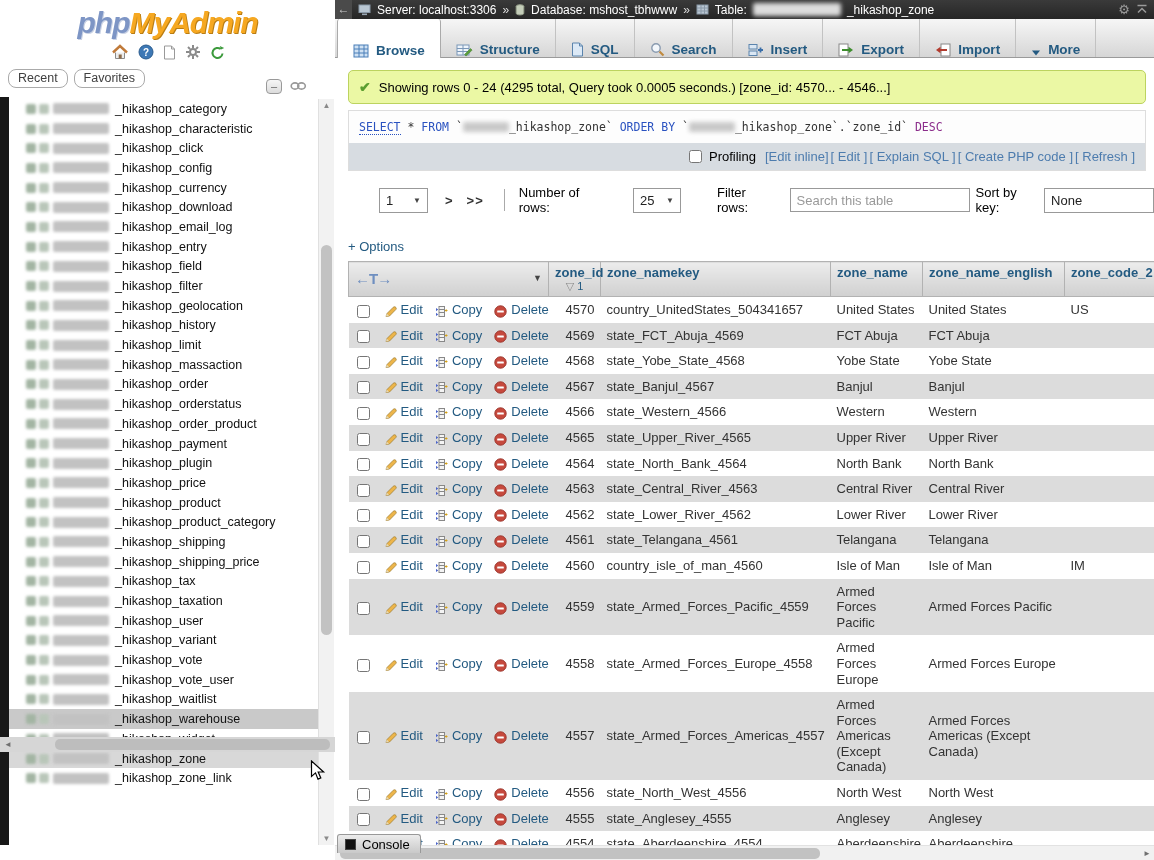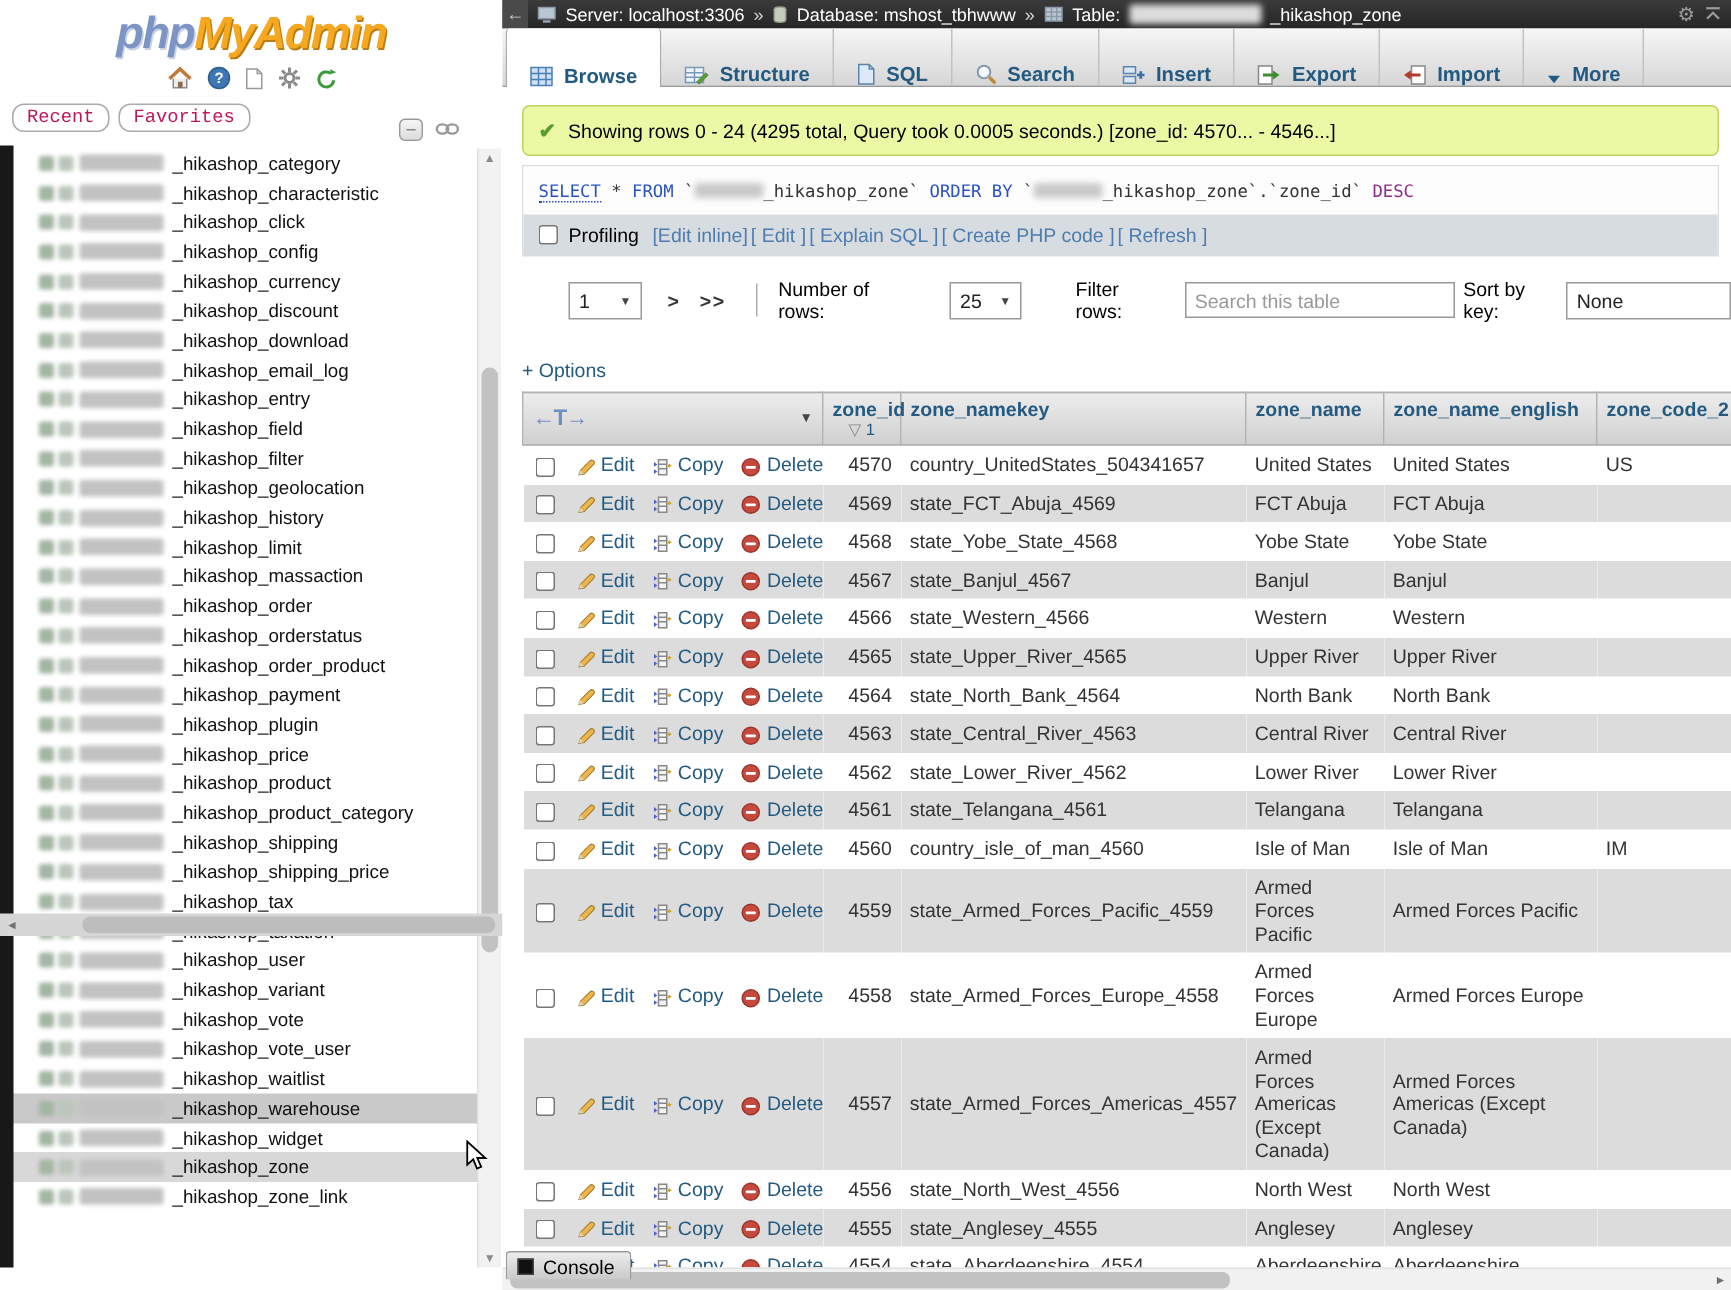--- a/index.html
+++ b/index.html
@@ -3,28 +3,28 @@
 <meta charset="utf-8">
 <style>
   * { box-sizing: border-box; margin: 0; padding: 0; }
   html,body { background:#fff; }
   .screen {
     position: relative; width: 1154px; height: 860px;
     font-family: "Liberation Sans", sans-serif; background: #fff;
     overflow: hidden; font-size: 13px; color: #333;
   }
   
-  .sidebar { position:absolute; left:0; top:0; width:335px; height:624px; background:#fff; }
+  .sidebar { position:absolute; left:0; top:0; width:335px; height:752px; background:#fff; }
   .logo { text-align:center; padding-top:6px; font-style:italic; font-weight:bold; font-size:30px; letter-spacing:-1px; cursor:pointer; }
   .logo .php { color:#7d95c5; text-shadow:1px 1px 0 #c9d2e4; }
   .logo .my  { color:#f6a821; text-shadow:1px 1px 0 #b97d14; }
   .navicons { display:flex; justify-content:center; gap:9px; align-items:center; margin-top:3px; height:18px; }
   .navicons span { display:inline-flex; cursor:pointer; }
   .rf-row { display:flex; gap:6px; margin:8px 0 0 8px; }
-  .rf-row .rfbtn { font-size:12.5px; color:#be185d; background:#fff; border:1px solid #aaa; border-radius:8px; padding:1px 9px 2px; cursor:pointer; font-family:Liberation Mono, monospace; }
+  .rf-row .rfbtn { font-size:12.5px; color:#404040; background:#fff; border:1px solid #aaa; border-radius:8px; padding:1px 9px 2px; cursor:pointer; font-family:Liberation Sans, sans-serif; }
   .tree-controls { position:absolute; top:79px; right:28px; display:flex; gap:8px; align-items:center; }
   .minusbtn { width:16px; height:15px; border:1px solid #999; border-radius:4px; background:linear-gradient(#f6f6f6,#dcdcdc); color:#666; font-size:11px; line-height:12px; text-align:center; cursor:pointer; }
   .tree { position:absolute; top:99px; left:0; width:318px; }
   .tree-item { height:19.7px; display:flex; align-items:center; padding-left:26px; cursor:pointer; white-space:nowrap; }
   .tree-item.selected { background:#d8d8d8; }
   .tree-item.hovered  { background:#c9c9c9; }
   .blob { display:inline-block; border-radius:2px; filter:blur(1.5px); }
   .b1 { width:10px; height:10px; background:#a3b5a3; margin-right:3px; }
   .b2 { width:10px; height:10px; background:#b9c6b9; margin-right:4px; }
   .b3 { width:56px; height:11px; background:#c2c2c2; margin-right:6px; }
@@ -59,21 +59,21 @@
   .content { position:absolute; top:58px; left:0; right:0; height:787px; background:#fff; padding:12px 0 0 13px; overflow:hidden; }
   .success { margin-right:8px; background:#ebf8a4; border:1px solid #bcd35f; border-radius:5px; padding:8px 10px;
              display:flex; align-items:center; gap:8px; font-size:13px; color:#000; }
   .success .check { color:#5a9e2f; font-weight:bold; font-size:14px; }
   .sqlbox { margin-top:6px; margin-right:8px; border:1px solid #ddd; }
   .sqlline { padding:9px 10px; font-family:"DejaVu Sans Mono", monospace; font-size:11.5px; color:#333; background:#fdfdfd; }
   .kw  { color:#2a52c0; }
   .kw.u { border-bottom:1px dotted #2a52c0; }
   .kw2 { color:#8b2d8b; }
   .blur-sql { display:inline-block; width:46px; height:10px; background:#c9c9c9; border-radius:2px; filter:blur(2px); vertical-align:-1px; }
-  .profrow { background:#d7dce1; padding:6px 10px; display:flex; justify-content:flex-start; align-items:center; gap:7px; font-size:13px; color:#000; }
+  .profrow { background:#d7dce1; padding:6px 10px; display:flex; justify-content:flex-end; align-items:center; gap:7px; font-size:13px; color:#000; }
   .profrow input { width:13px; height:13px; }
   .plink { color:#4d7cae; cursor:pointer; margin-left:2px; }
   
   .pager { margin-top:16px; display:flex; align-items:center; height:26px; }
   .selbox { border:1px solid #999; background:#fff; height:25px; display:inline-flex; align-items:center; justify-content:space-between;
             padding:0 6px; font-size:13px; color:#222; cursor:pointer; }
   .selbox .dd { font-size:8px; color:#444; margin-left:8px; }
   .pg1 { width:49px; margin-left:31px; }
   .pglink { font-weight:bold; color:#333; cursor:pointer; letter-spacing:1px; }
   .pgnext { margin-left:17px; } .pglast { margin-left:13px; }
@@ -200,26 +200,20 @@
         <div class="tree-item">
           <span class="blob b1"></span>
           <span class="blob b2"></span>
           <span class="blob b3"></span>
           <span class="tree-label">_hikashop_currency</span>
         </div>
         <div class="tree-item">
           <span class="blob b1"></span>
           <span class="blob b2"></span>
           <span class="blob b3"></span>
-          <span class="tree-label">_hikashop_discount</span>
-        </div>
-        <div class="tree-item">
-          <span class="blob b1"></span>
-          <span class="blob b2"></span>
-          <span class="blob b3"></span>
           <span class="tree-label">_hikashop_download</span>
         </div>
         <div class="tree-item">
           <span class="blob b1"></span>
           <span class="blob b2"></span>
           <span class="blob b3"></span>
           <span class="tree-label">_hikashop_email_log</span>
         </div>
         <div class="tree-item">
           <span class="blob b1"></span>

